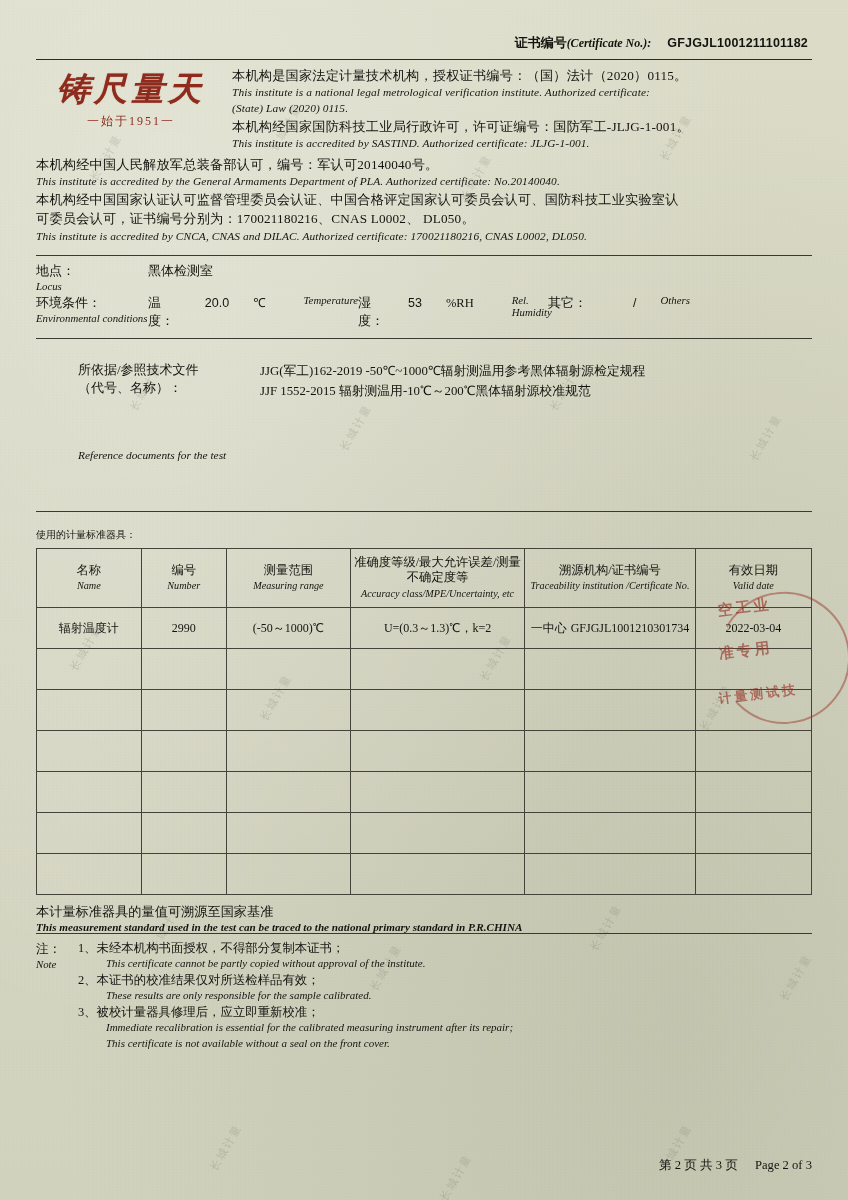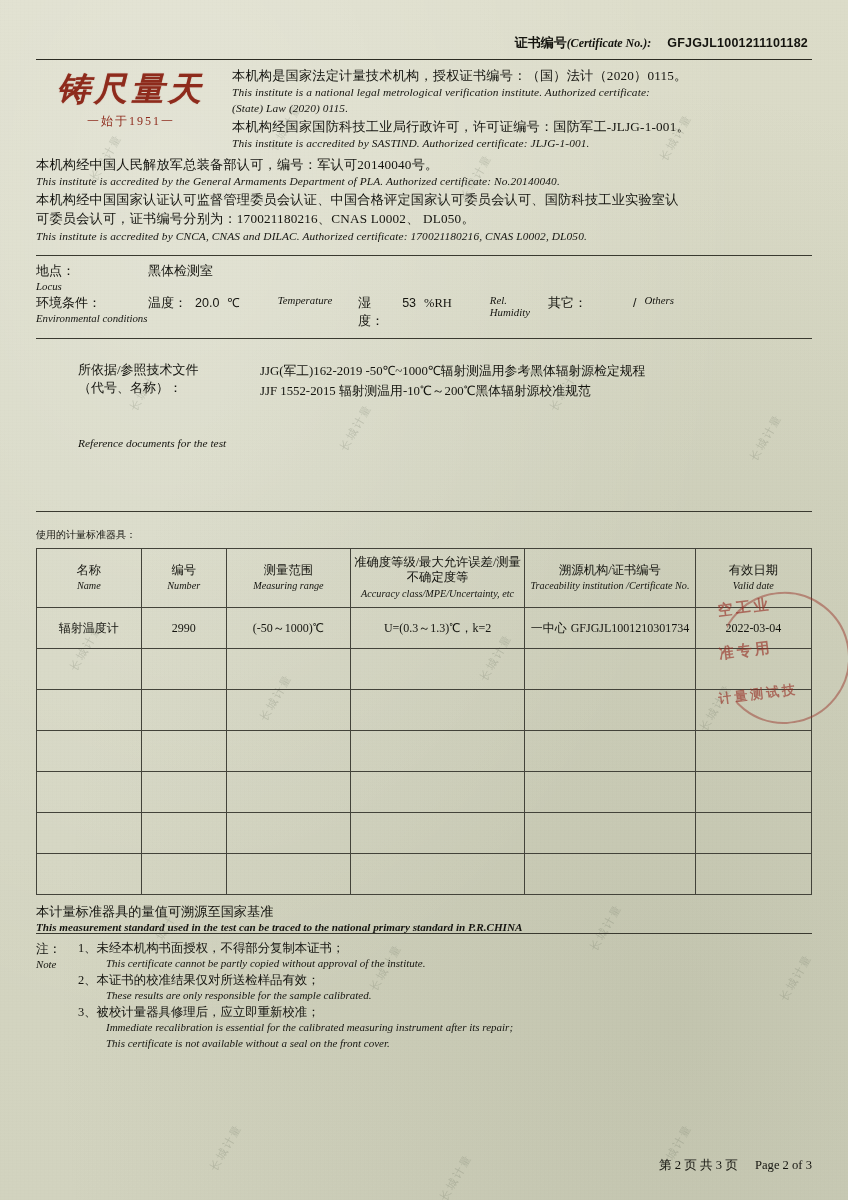--- a/index.html
+++ b/index.html
@@ -133,32 +133,32 @@
   .env-row {
     display: flex;
     align-items: flex-start;
     margin-top: 2px;
   }
   .env-col { display: flex; }
   .env-item { display: flex; align-items: baseline; }
   .env-item .v {
     font-family: "Liberation Sans", sans-serif;
     font-size: 12.5px;
-    margin: 0 8px;
+    margin: 0 24px;
   }
   .u { font-size: 12.5px; }
 
   
   .ref-wrap { margin-top: 22px; position: relative; min-height: 150px; }
   .ref-top { display: flex; }
   .ref-label { width: 182px; flex: 0 0 182px; text-align: left; padding-left: 42px; }
   .ref-label .l1 { font-size: 13px; }
   .ref-label .l2 { font-size: 13px; }
   .ref-values .rv { font-size: 12.8px; line-height: 1.6; }
-  .ref-en { margin-top: 36px; padding-left: 42px; }
+  .ref-en { margin-top: 48px; padding-left: 42px; }
   .ref-en .e1 { font-size: 11.4px; font-style: italic; }
   .ref-en .e2 { font-size: 11.4px; font-style: italic; padding-left: 28px; }
 
   
   .std-head { margin-top: 16px; }
   .std-head .h-cn { font-size: 10px; }
   .std-head .h-en { font-size: 11.4px; font-style: italic; }
 
   table.std {
     width: 100%;

